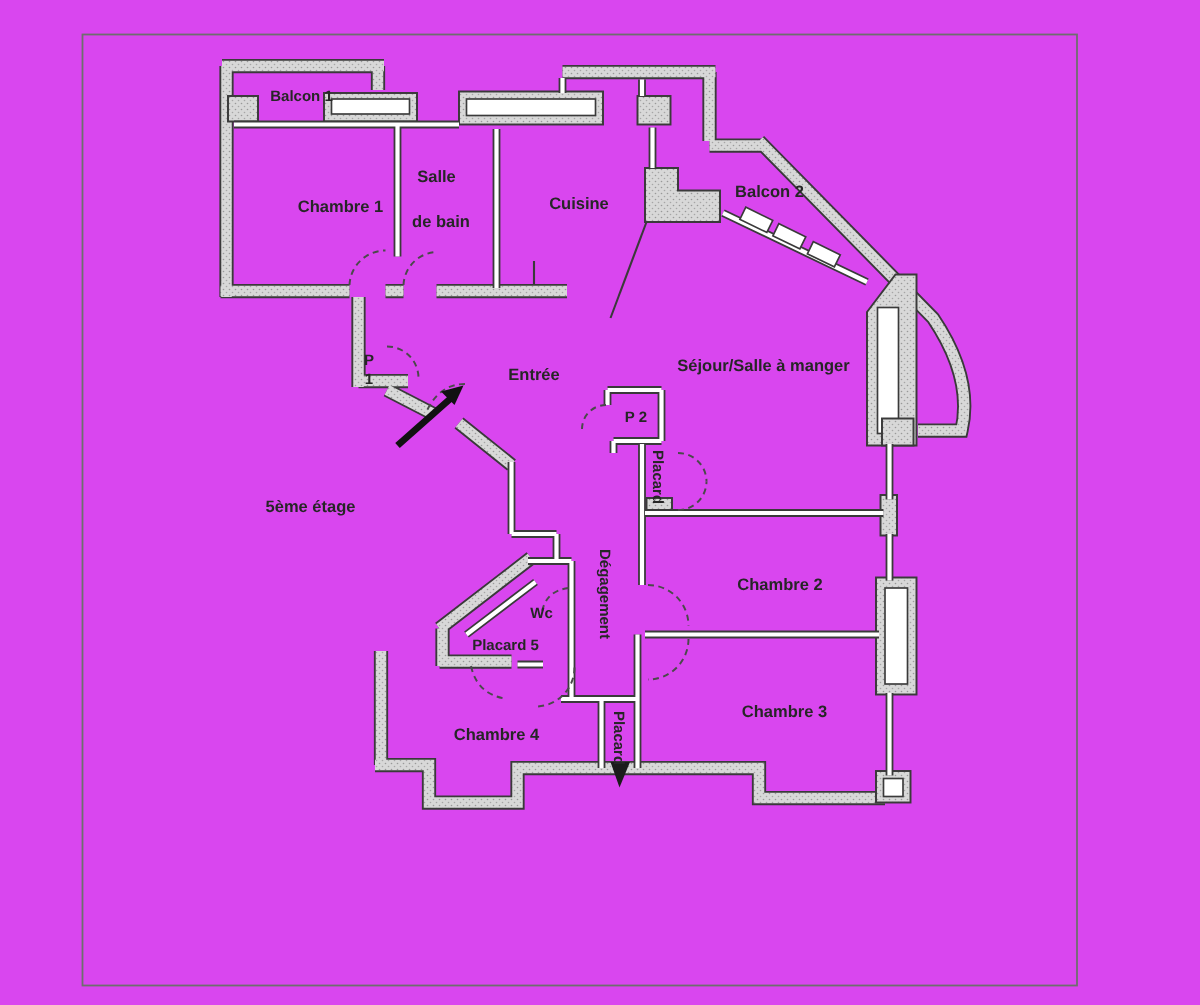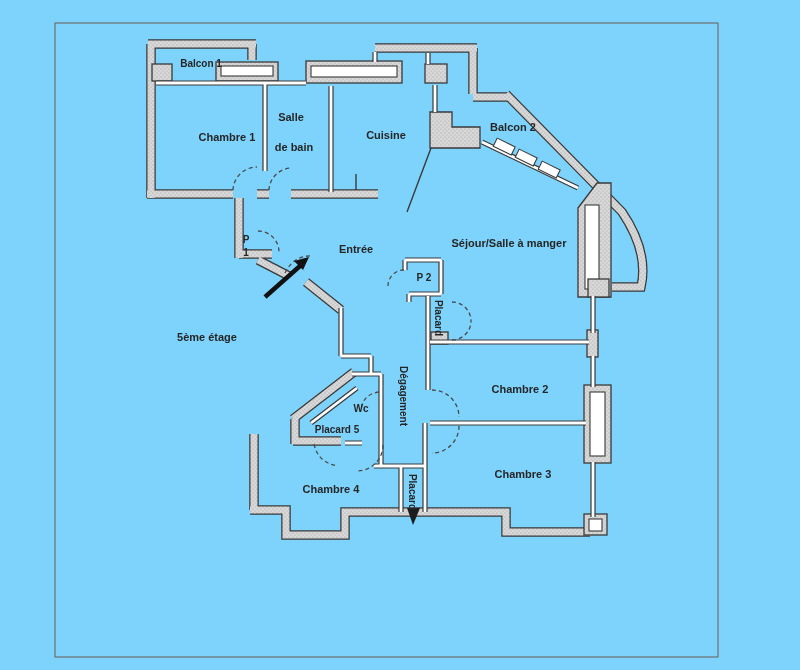--- a/index.html
+++ b/index.html
@@ -1,16 +1,16 @@
 <!DOCTYPE html>
 <html><head>
 <meta charset="utf-8">
 <style>
   html,body{margin:0;padding:0;background:#ffffff;}
-  .page{position:relative;width:800px;height:670px;background:#7dd3fc;overflow:hidden;
+  .page{position:relative;width:800px;height:670px;background:#d946ef;overflow:hidden;
         font-family:"Liberation Sans", sans-serif;}
   svg{position:absolute;left:0;top:0;}
   .twO{fill:none;stroke:#3a3a3a;stroke-width:9.5;stroke-linecap:butt;stroke-linejoin:miter;}
   .twF{fill:none;stroke:url(#stip);stroke-width:7;stroke-linecap:butt;stroke-linejoin:miter;}
   .tnO{fill:none;stroke:#3a3a3a;stroke-width:5.2;}
   .tnF{fill:none;stroke:#ffffff;stroke-width:2.8;}
   .blk{fill:url(#stip);stroke:#3a3a3a;stroke-width:1.3;}
   .win{fill:#ffffff;stroke:#3a3a3a;stroke-width:1.1;}
   .arc{fill:none;stroke:#4a4a4a;stroke-width:1.3;stroke-dasharray:4 3;}
   .lin{fill:none;stroke:#3a3a3a;stroke-width:1.4;}

